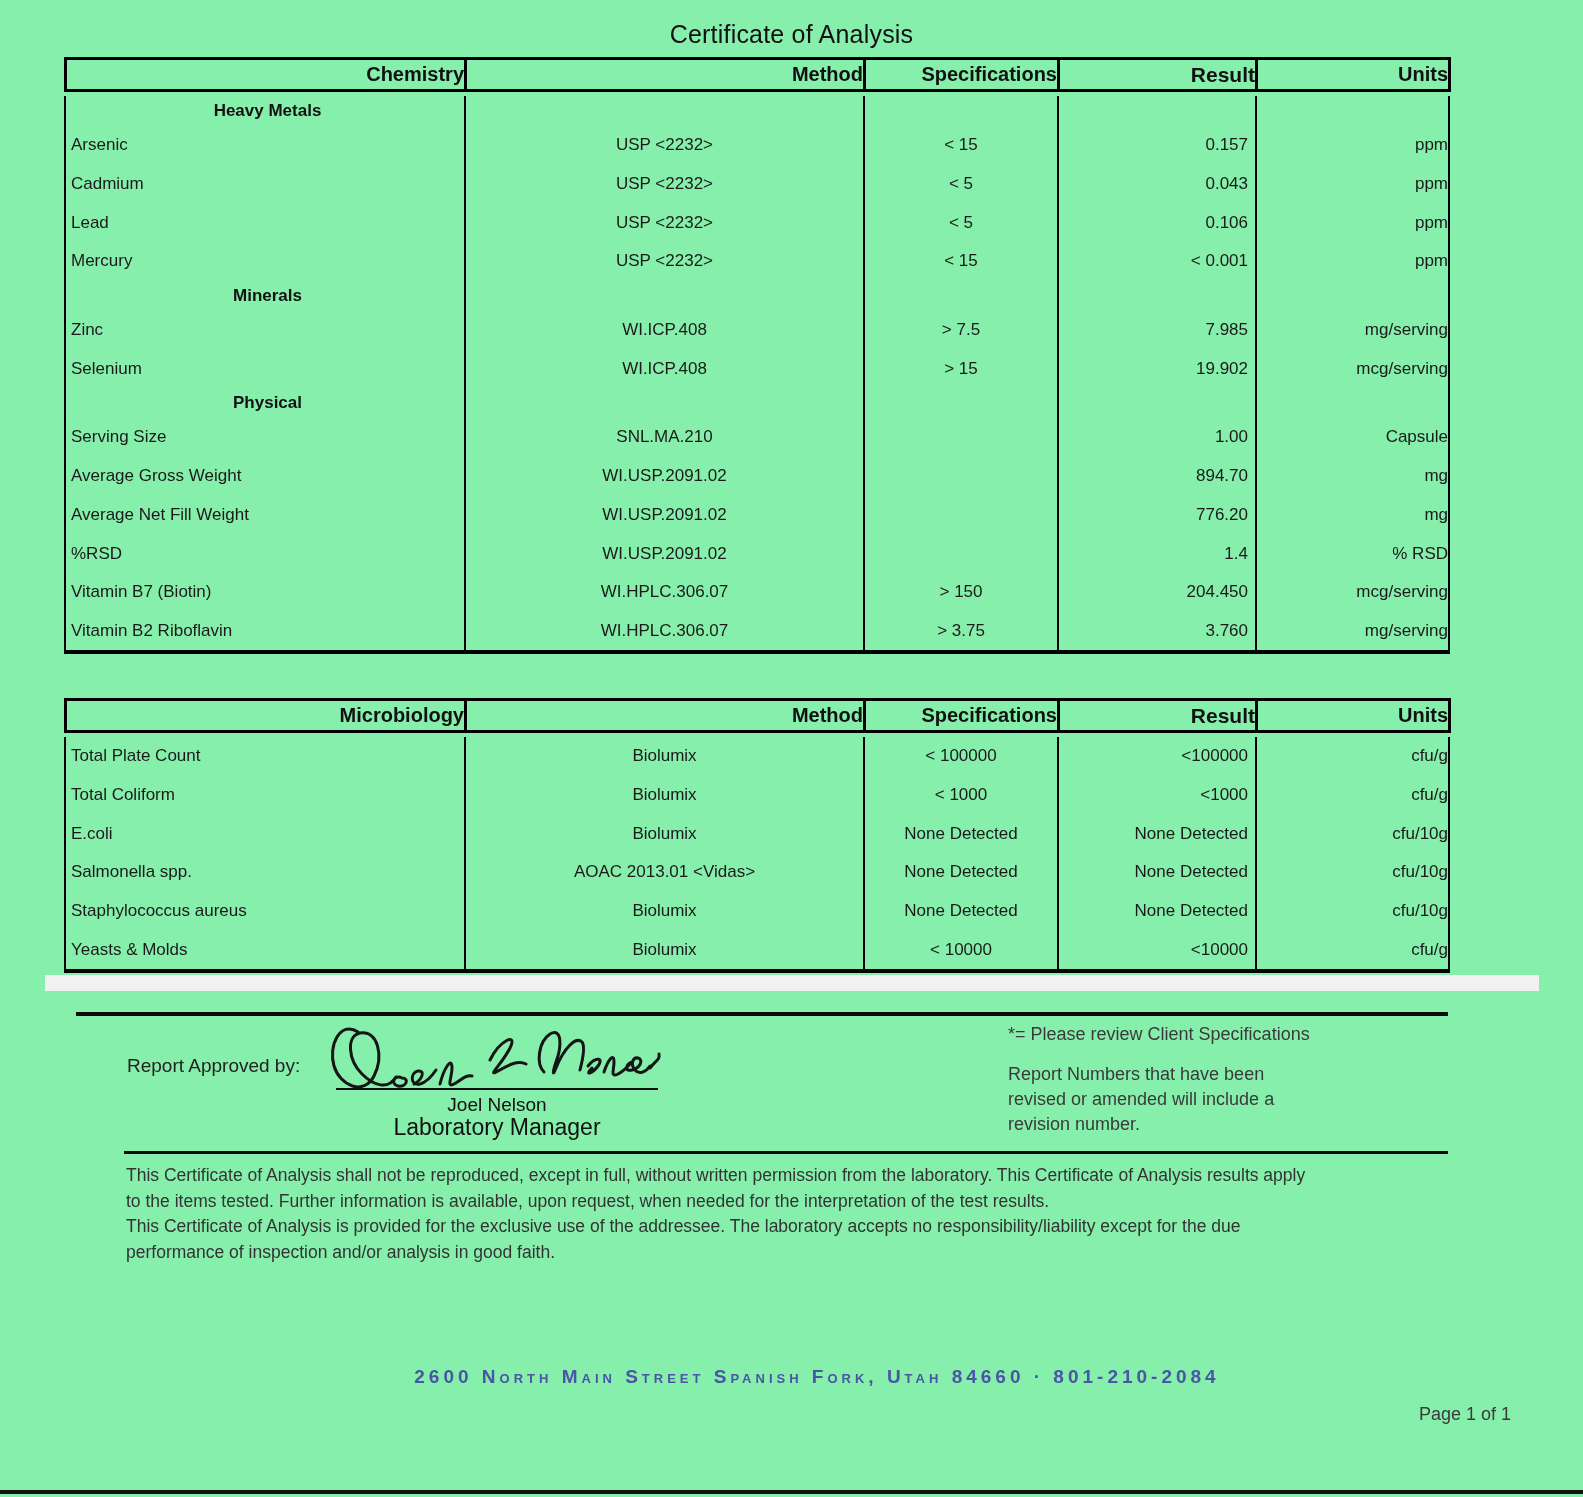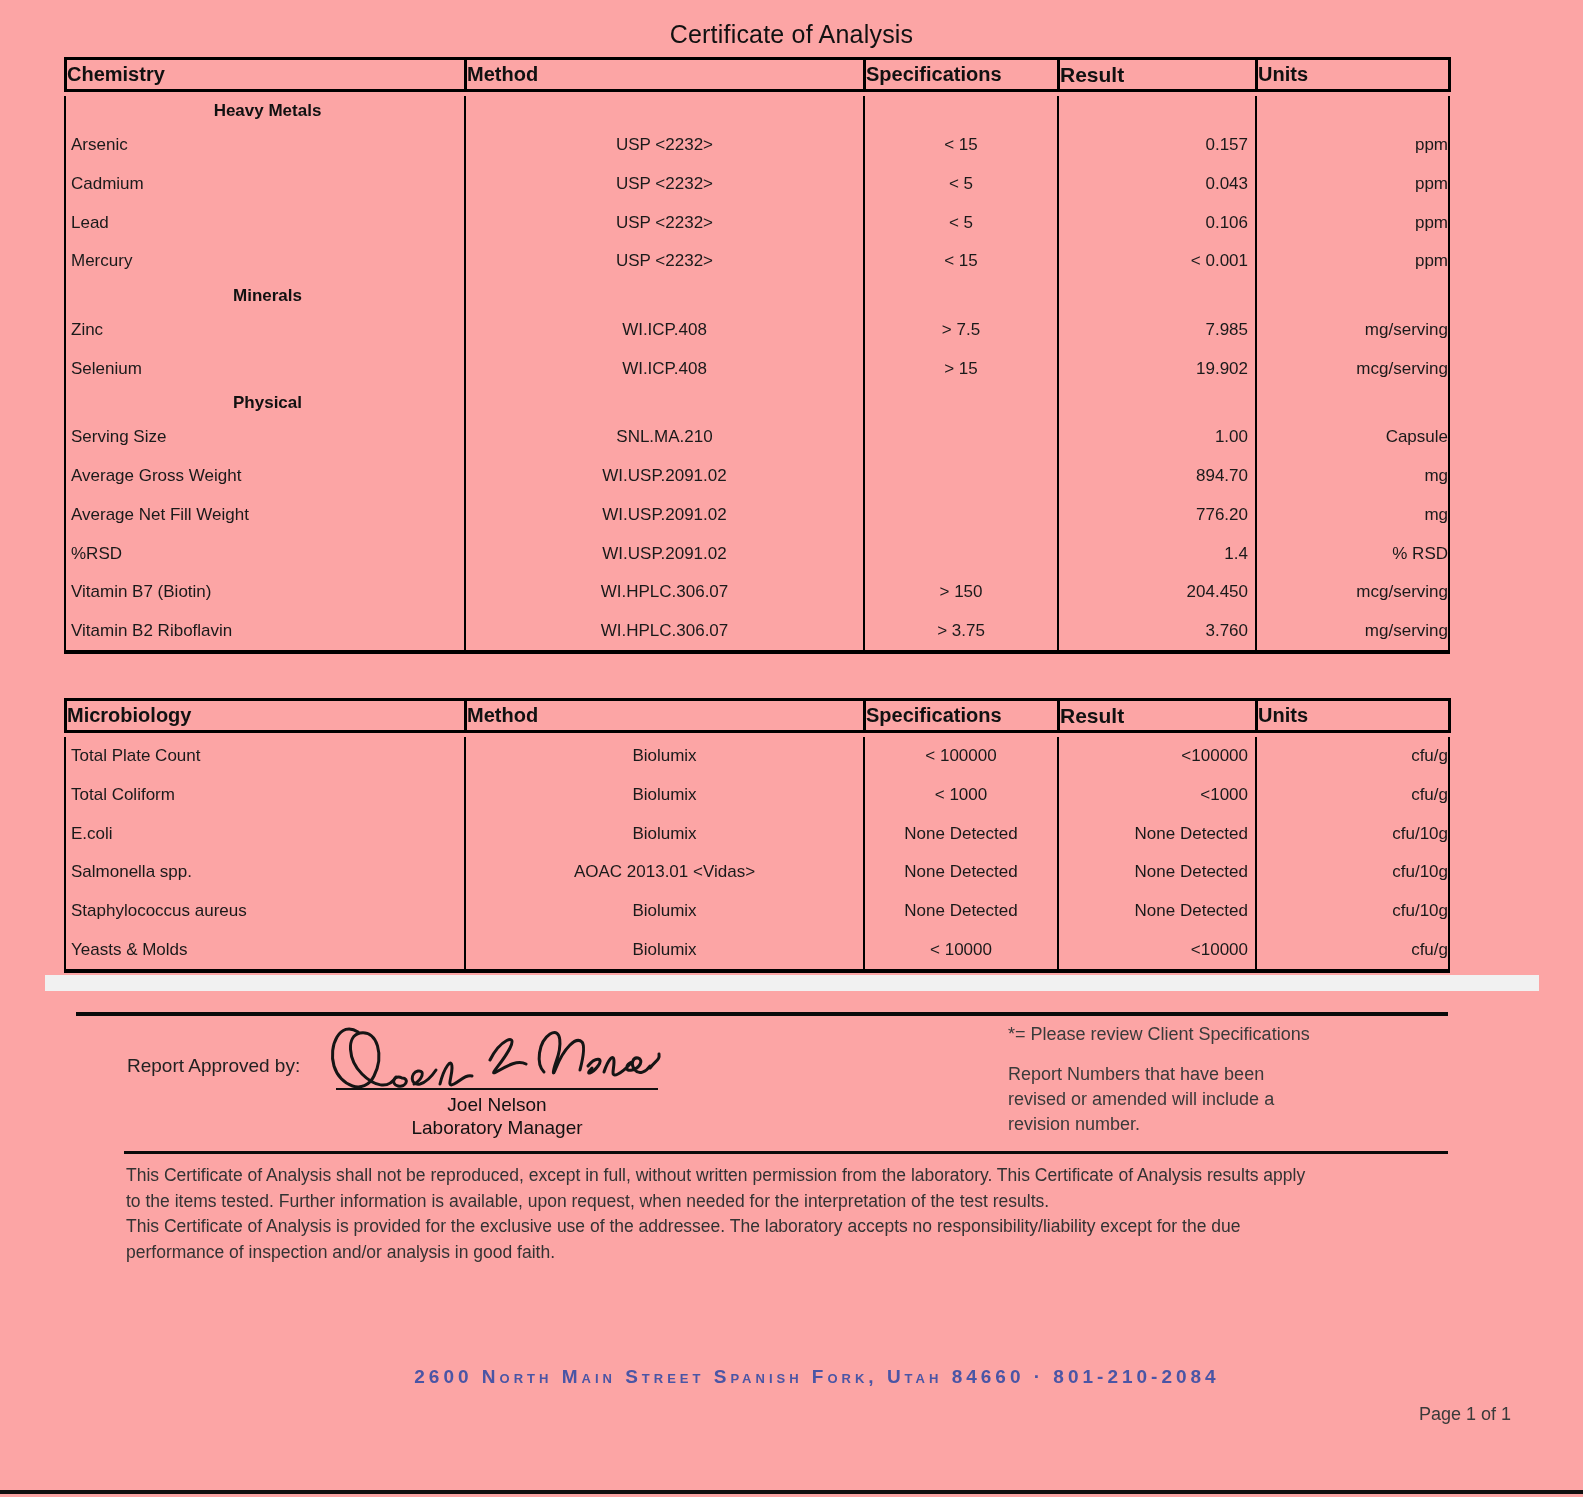--- a/index.html
+++ b/index.html
@@ -1,27 +1,27 @@
 <!DOCTYPE html>
 <html><head>
 <meta charset="utf-8">
 <style>
   html,body{margin:0;padding:0;background:#fff;}
-  .page{position:relative;width:1583px;height:1497px;background:#fca5a5;overflow:hidden;
+  .page{position:relative;width:1583px;height:1497px;background:#86efac;overflow:hidden;
         font-family:"Liberation Sans",sans-serif;color:#1a1a1a;}
 
   .doc-title{position:absolute;top:20px;left:0;width:1583px;text-align:center;
              font-size:25px;font-weight:400;color:#111;letter-spacing:0.2px;}
 
   .tbl-wrap{position:absolute;left:64px;width:1384px;}
   table{border-collapse:collapse;table-layout:fixed;width:1384px;}
   col.c1{width:400px}col.c2{width:399px}col.c3{width:194px}col.c4{width:198px}col.c5{width:193px}
 
   .head-table{border:3px solid #000;}
-  .head-table td{border-left:3px solid #000;height:29px;text-align:left;vertical-align:middle;
+  .head-table td{border-left:3px solid #000;height:29px;text-align:right;vertical-align:middle;
                  font-weight:bold;color:#111;font-size:20px;padding:0;}
   .head-table td:first-child{border-left:none;}
   .head-table td.hd-result{font-size:21px;margin-left:24px;}
 
   .body-table{margin-top:4px;border-left:2px solid #000;border-right:2px solid #000;border-bottom:4px solid #000;}
   .body-table td{border-left:2px solid #000;padding:0;vertical-align:middle;font-size:17px;color:#1a1a1a;}
   .body-table td:first-child{border-left:none;}
   .body-table tr.section-row td{height:30px;}
   .body-table tr.data-row td{height:38.7px;}
   td.c-name{text-align:left;padding-left:5px;}
@@ -32,21 +32,21 @@
   td.c-units{text-align:right;padding-left:8px;}
 
   .gray-band{position:absolute;left:45px;top:975px;width:1494px;height:16px;background:#f1f1f1;}
 
   .sig-topline{position:absolute;left:76px;top:1012px;width:1372px;height:4px;background:#0a0a0a;}
   .approved-label{position:absolute;left:127px;top:1055px;font-size:19px;color:#222;}
   .sig-svg{position:absolute;left:328px;top:1016px;}
   .sig-line{position:absolute;left:336px;top:1068px;width:322px;border-bottom:2px solid #111;height:20px;}
   .sig-name-block{position:absolute;left:336px;top:1093px;width:322px;text-align:center;}
   .sig-name{font-size:19px;color:#111;line-height:23px;}
-  .sig-role{font-size:19px;color:#111;line-height:23px;}
+  .sig-role{font-size:23px;color:#111;line-height:23px;}
 
   .note-star{position:absolute;left:1008px;top:1024px;font-size:18px;color:#3a3a3a;}
   .note-par{position:absolute;left:1008px;top:1062px;font-size:18px;color:#3a3a3a;line-height:25px;}
 
   .sig-bottomline{position:absolute;left:124px;top:1151px;width:1324px;height:3px;background:#0a0a0a;}
 
   .legal{position:absolute;left:126px;top:1163px;width:1320px;font-size:17.5px;color:#333;line-height:25.5px;}
 
   .footer-address{position:absolute;left:0;top:1366px;width:1634px;text-align:center;
                   font-variant:small-caps;font-weight:600;font-size:19px;letter-spacing:4px;color:#4a55a5;}

